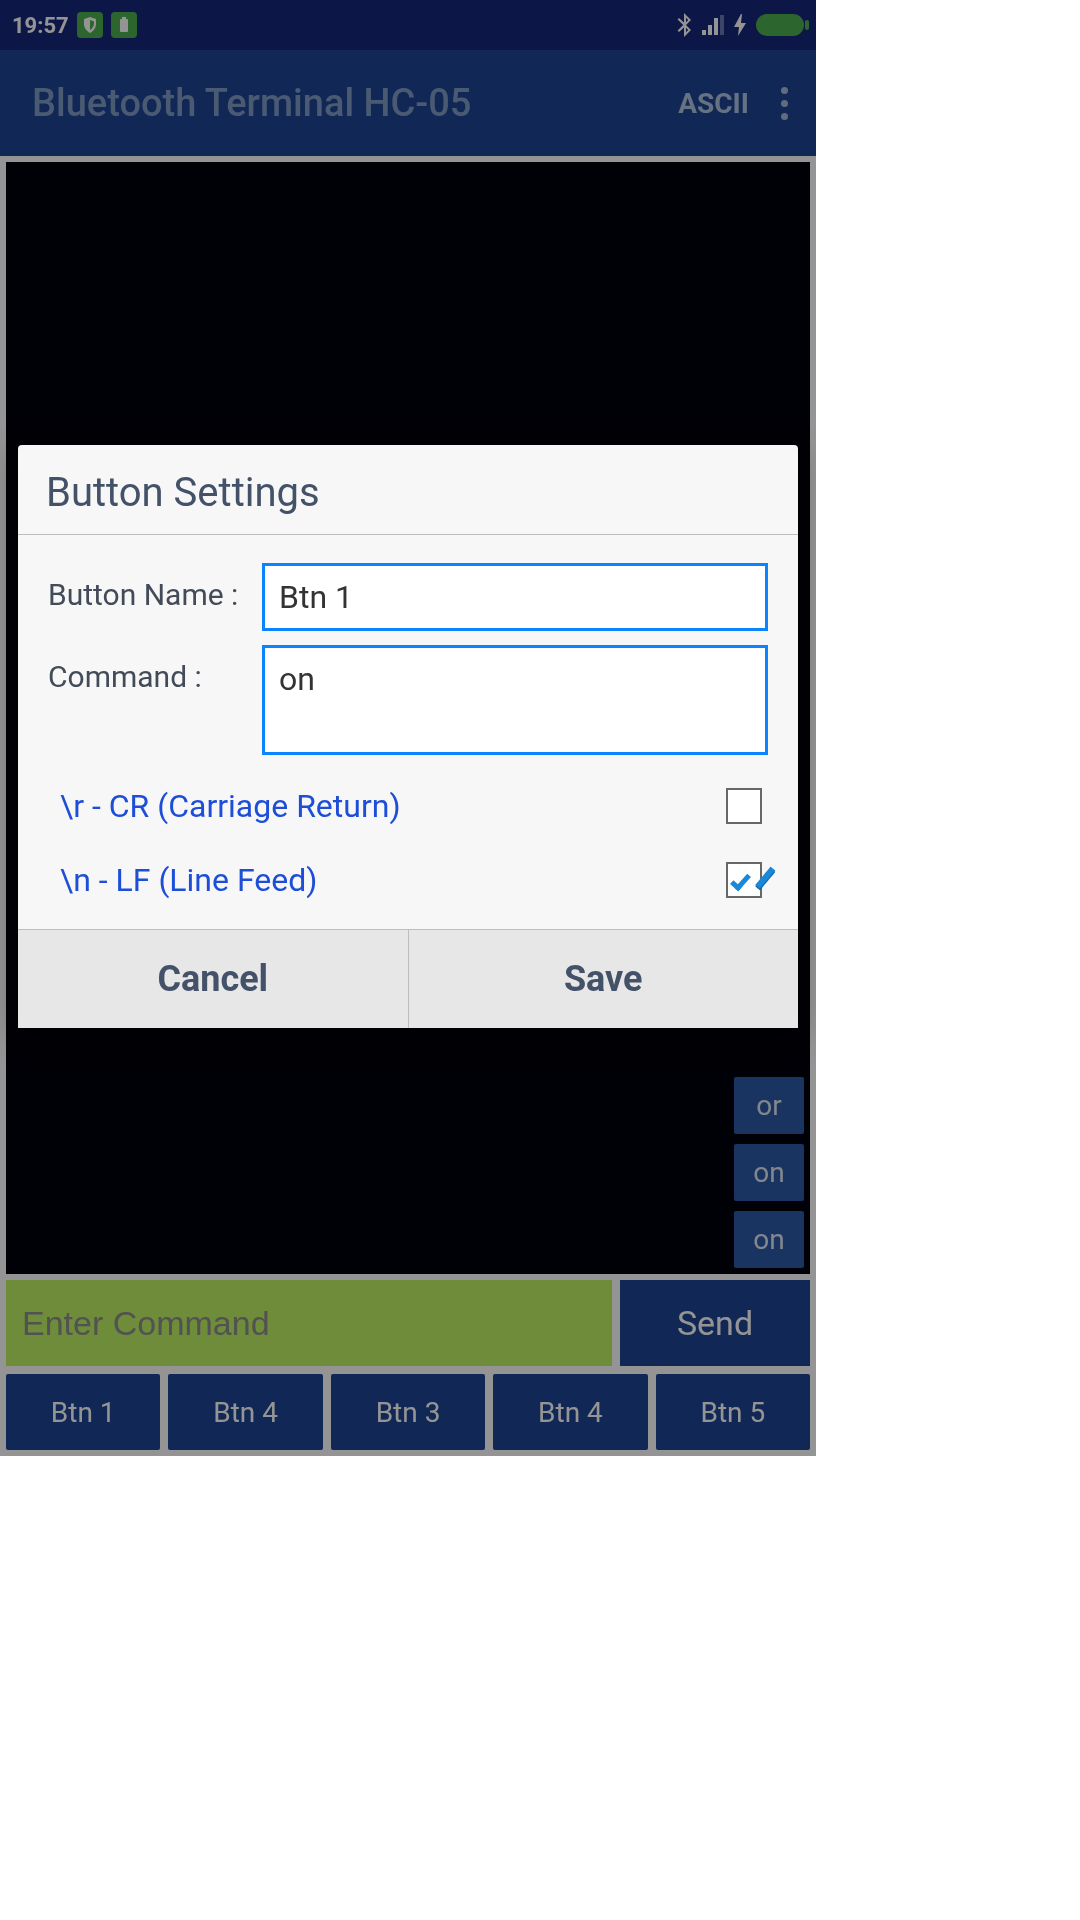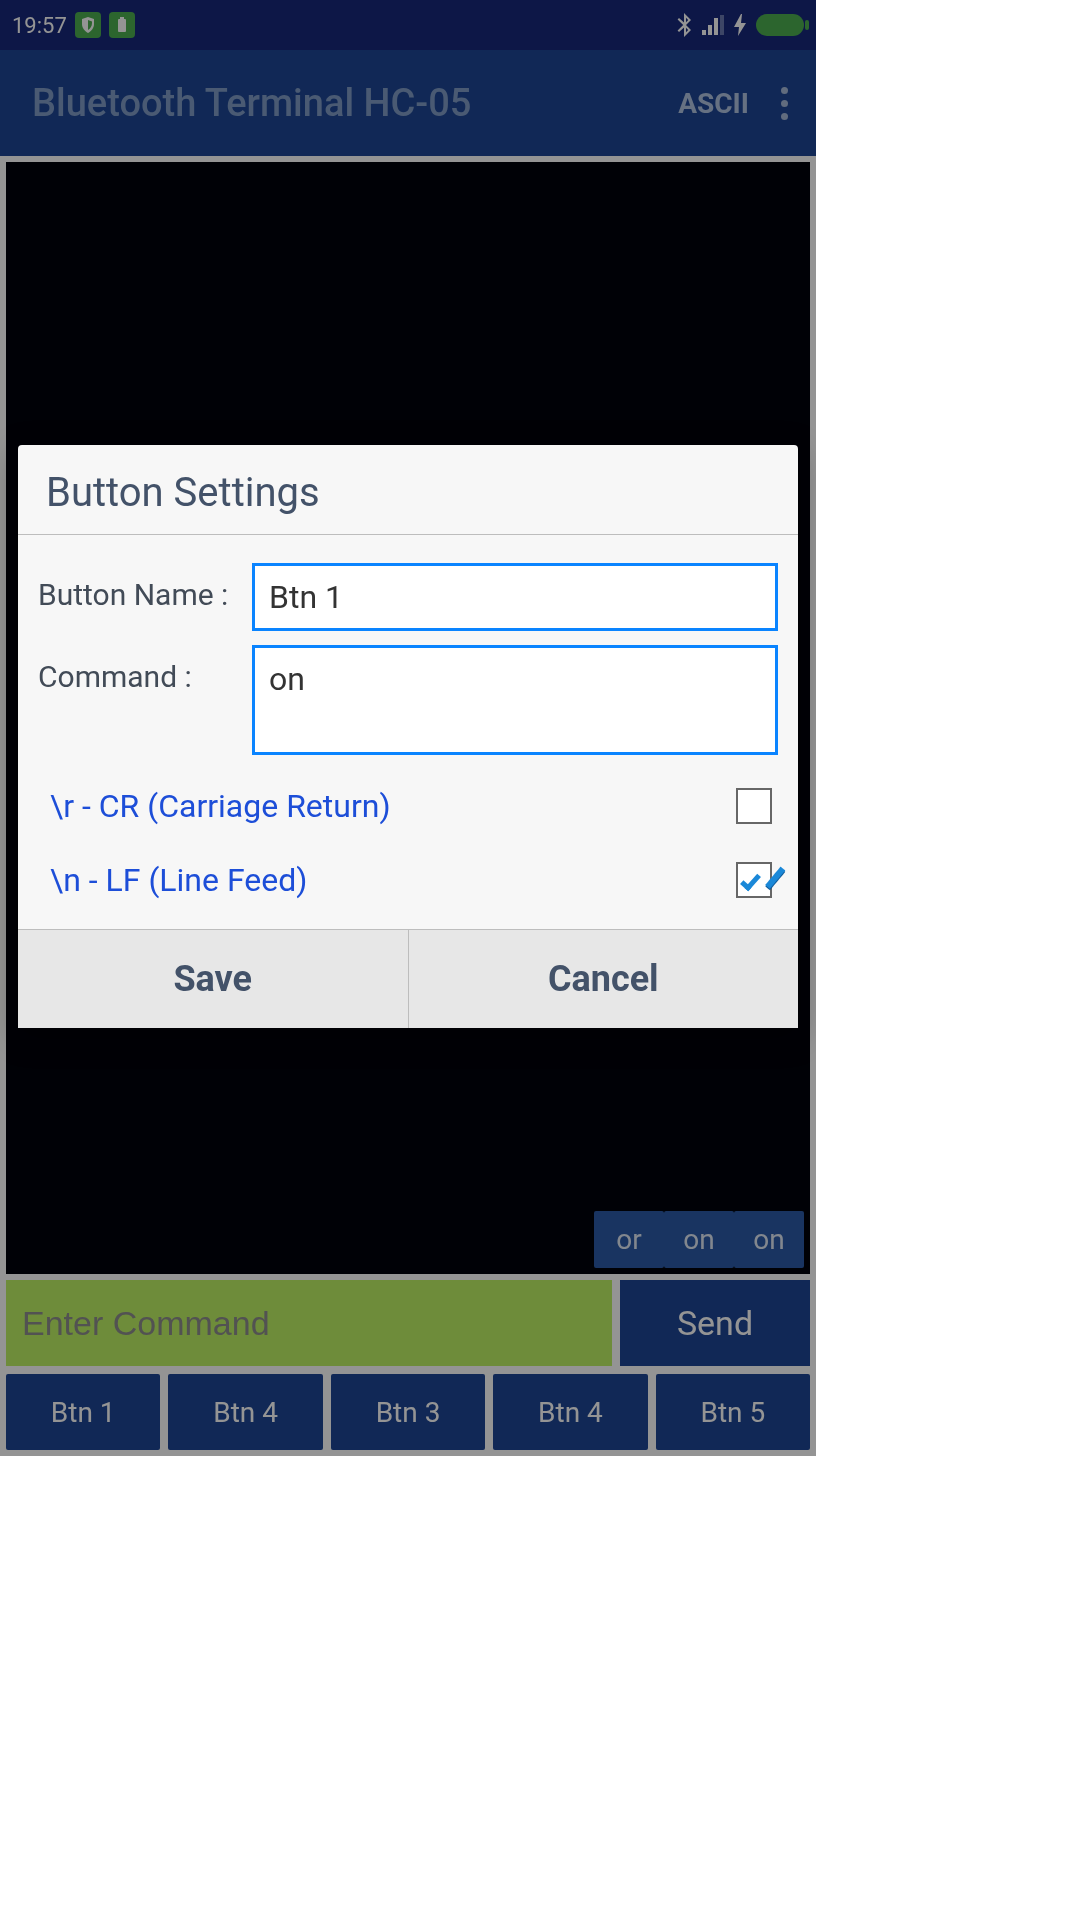--- a/index.html
+++ b/index.html
@@ -10,21 +10,21 @@
     
     .status-bar {
       height: 50px;
       background: #18297a;
       display: flex;
       align-items: center;
       padding: 0 12px;
       color: #fff;
     }
     .status-left { display: flex; align-items: center; gap: 8px; }
-    .status-time { font-size: 22px; font-weight: 400; }
+    .status-time { font-size: 22px; font-weight: 700; }
     .status-icon-box {
       width: 26px; height: 26px;
       background: #4caf50;
       border-radius: 4px;
       display: flex;
       align-items: center;
       justify-content: center;
       font-size: 16px;
       color: #fff;
     }
@@ -74,21 +74,22 @@
     }
     .terminal {
       flex: 1;
       background: #00020c;
       position: relative;
     }
     .history-col {
       position: absolute;
       right: 6px; bottom: 6px;
       display: flex;
-      flex-direction: row;
+      flex-direction: column;
+      gap: 10px;
     }
     .history-chip {
       background: #2b5aa7;
       color: #e0e8f5;
       padding: 12px 16px;
       border-radius: 2px;
       font-size: 28px;
       min-width: 70px;
       text-align: center;
     }
@@ -157,21 +158,21 @@
     .dialog-header {
       padding: 24px 28px 18px;
       border-bottom: 1px solid #bdbdbd;
     }
     .dialog-title {
       font-size: 40px;
       font-weight: 400;
       color: #435269;
     }
     .dialog-body {
-      padding: 28px 20px 12px;
+      padding: 28px 30px 12px;
     }
     .form-row {
       display: flex;
       align-items: flex-start;
       margin-bottom: 14px;
     }
     .form-label {
       width: 214px;
       font-size: 30px;
       color: #424b57;
@@ -327,17 +328,17 @@
       <div class="check-row">
         <div class="check-label">\r - CR (Carriage Return)</div>
         <div class="checkbox"></div>
       </div>
       <div class="check-row">
         <div class="check-label">\n - LF (Line Feed)</div>
         <div class="checkbox checked"></div>
       </div>
     </div>
     <div class="dialog-actions">
+      <div>Cancel</div>
       <div>Save</div>
-      <div>Cancel</div>
     </div>
   </div>
 </div>
 
 </body></html>

